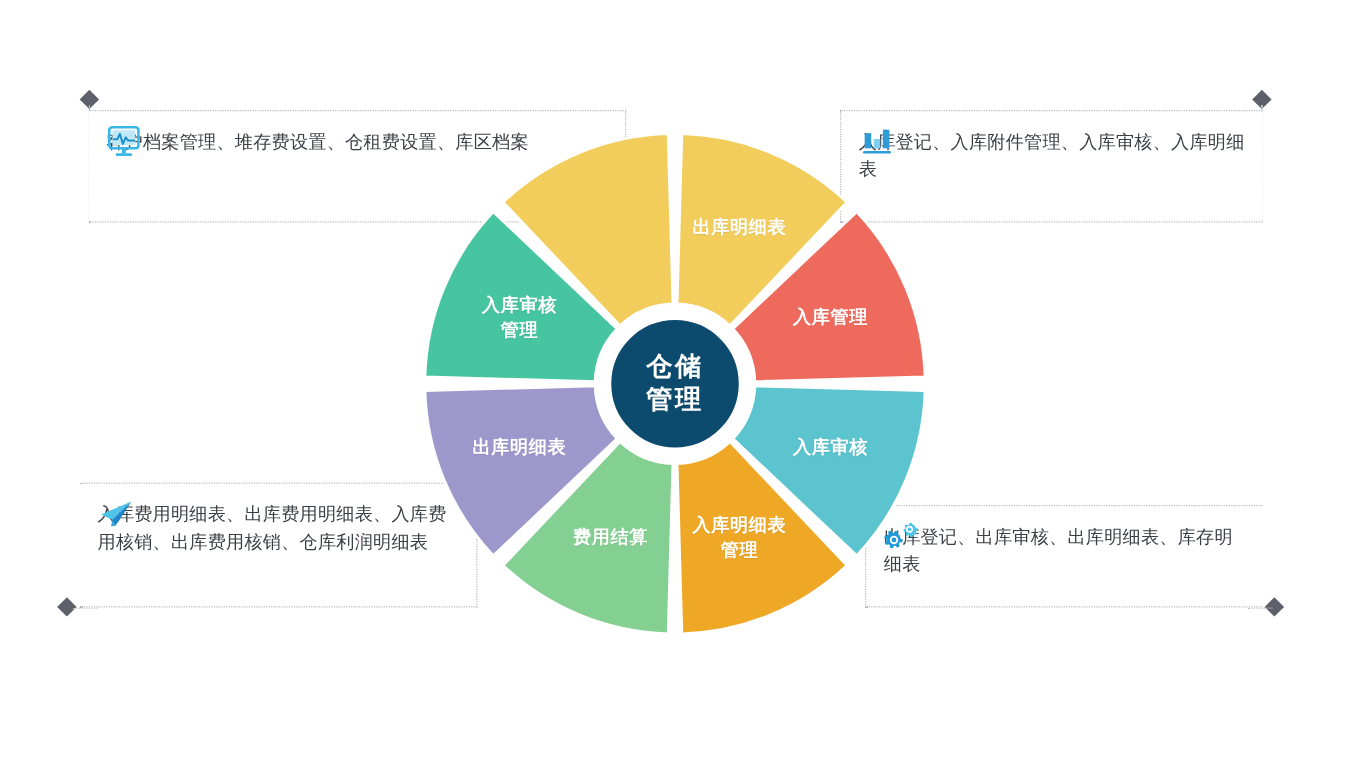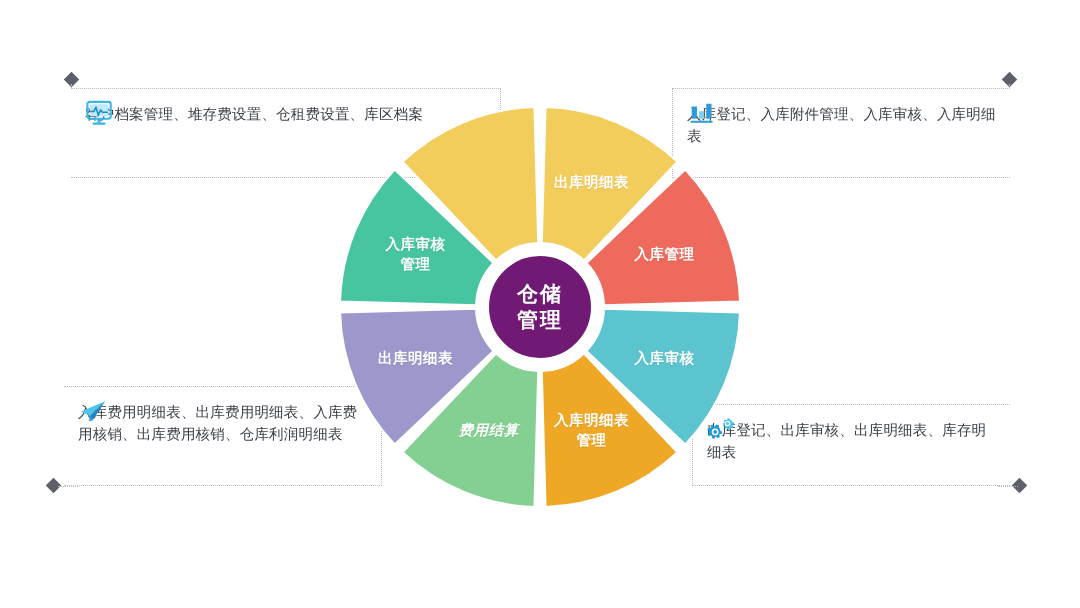--- a/index.html
+++ b/index.html
@@ -66,21 +66,21 @@
     white-space:pre-line;
     text-shadow:0 1px 1px rgba(0,0,0,.08);
     pointer-events:none;
   }
   #hub{
     position:absolute;
     left:50%;top:50%;
     width:116px;height:116px;
     margin-left:-58px;margin-top:-58px;
     border-radius:50%;
-    background:#701a75;
+    background:#0c4a6e;
     border:7px solid #ffffff;
     box-sizing:border-box;
     display:flex;flex-direction:column;
     align-items:center;justify-content:center;
   }
   #hub div{
     color:#ffffff;
     font-size:21px;
     font-weight:bold;
     line-height:1.22;
@@ -172,21 +172,21 @@
         <path d="M 57.68506580580487 340.4175021608846 A 200 200 0 0 1 3.0779769919291198 208.58432774471382 L 139.02495263741733 204.78698487830843 A 64 64 0 0 0 156.49922105785757 246.97360069148309 Z" fill="#9D98CC" stroke="#ffffff" stroke-width="2"></path>
         <path d="M 3.0779769919291198 197.41567225528632 A 200 200 0 0 1 57.68506580580487 65.58249783911535 L 156.49922105785754 159.02639930851691 A 64 64 0 0 0 139.02495263741733 201.21301512169163 Z" fill="#47C4A0" stroke="#ffffff" stroke-width="2"></path>
         <path d="M 65.58249783911538 57.68506580580484 A 200 200 0 0 1 197.41567225528618 3.0779769919291198 L 201.21301512169157 139.02495263741733 A 64 64 0 0 0 159.02639930851691 156.49922105785754 Z" fill="#F2CD5B" stroke="#ffffff" stroke-width="2"></path>
       </svg>
     <div id="seg-labels">
         <div class="seg-label" style="left: 254.555px; top: 78.5349px;">出库明细表</div>
         <div class="seg-label" style="left: 327.465px; top: 151.445px;">入库管理</div>
         <div class="seg-label" style="left: 327.465px; top: 254.555px;">入库审核</div>
         <div class="seg-label" style="left: 254.555px; top: 327.465px;">入库明细表
 管理</div>
-        <div class="seg-label" style="left: 151.445px; top: 327.465px; font-style: italic;">费用结算</div>
+        <div class="seg-label" style="left: 151.445px; top: 327.465px;">费用结算</div>
         <div class="seg-label" style="left: 78.5349px; top: 254.555px;">出库明细表</div>
         <div class="seg-label" style="left: 78.5349px; top: 151.445px;">入库审核
 管理</div>
       </div>
     <div id="hub">
       <div>仓储</div>
       <div>管理</div>
     </div>
   </div>
 

